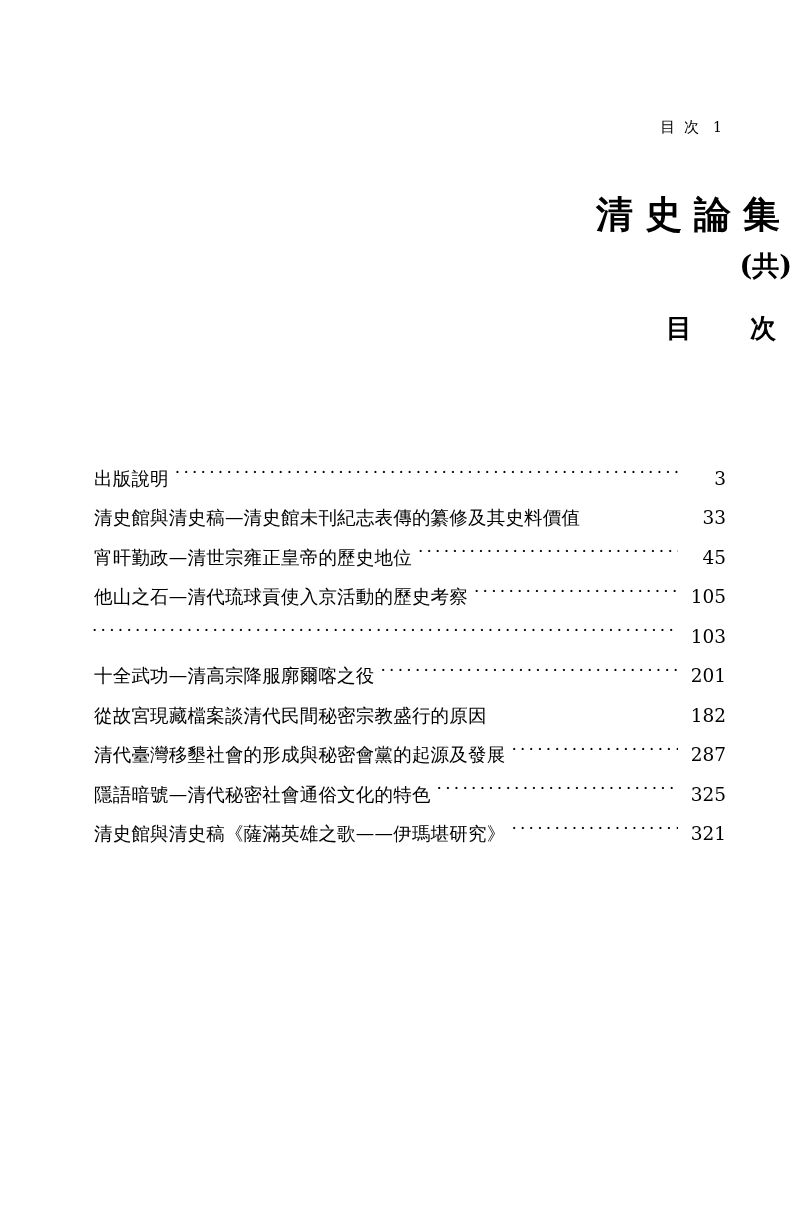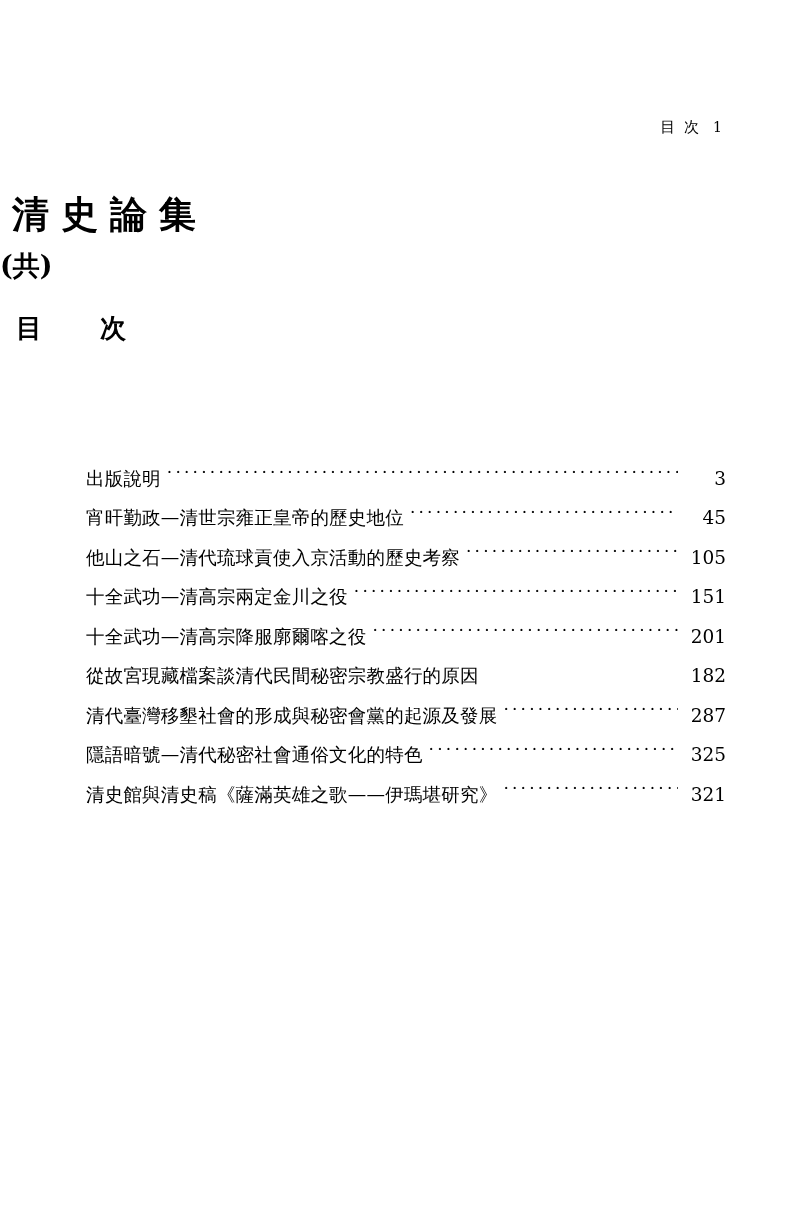--- a/index.html
+++ b/index.html
@@ -35,21 +35,21 @@
     margin-left: 12px;
     font-size: 14px;
   }
 
   
   .title-block {
     position: absolute;
     top: 192px;
     left: 0;
     right: 0;
-    text-align: left;
+    text-align: right;
   }
   .book-title {
     font-size: 37px;
     font-weight: bold;
     letter-spacing: 12px;
     text-indent: 12px;
     line-height: 1.2;
     font-family: "DejaVu Serif", "Liberation Serif", serif;
   }
   .volume-number {
@@ -77,20 +77,21 @@
     display: flex;
     align-items: baseline;
     font-size: 18.5px;
     line-height: 1.0;
     margin-bottom: 17.5px;
     white-space: nowrap;
   }
   .toc-label {
     flex: 0 0 auto;
     letter-spacing: 0.2px;
+    margin-left: 8px;
   }
   .toc-dots {
     flex: 1 1 auto;
     overflow: hidden;
     margin: 0 6px;
     position: relative;
     height: 1em;
   }
   .toc-dots::before {
     content: "·····································································································································································";
@@ -129,33 +130,37 @@
   </div>
 
   <div class="toc">
 
   <div class="toc-row">
         <span class="toc-label">出版說明</span>
         <span class="toc-dots"></span>
         <span class="toc-page">3</span>
       </div>
       <div class="toc-row">
+        <span class="toc-label">清史館與清史稿—清史館未刊紀志表傳的纂修及其史料價值</span>
+        <span class="toc-dots nodots"></span>
+        <span class="toc-page">33</span>
+      </div>
+      <div class="toc-row">
         <span class="toc-label">宵旰勤政—清世宗雍正皇帝的歷史地位</span>
         <span class="toc-dots"></span>
         <span class="toc-page">45</span>
       </div>
       <div class="toc-row">
         <span class="toc-label">他山之石—清代琉球貢使入京活動的歷史考察</span>
         <span class="toc-dots"></span>
         <span class="toc-page">105</span>
       </div>
       <div class="toc-row">
-        <span class="toc-label">十全武功—清高宗兩定金川之役</span>
         <span class="toc-dots"></span>
-        <span class="toc-page">151</span>
+        <span class="toc-page">103</span>
       </div>
       <div class="toc-row">
         <span class="toc-label">十全武功—清高宗降服廓爾喀之役</span>
         <span class="toc-dots"></span>
         <span class="toc-page">201</span>
       </div>
       <div class="toc-row">
         <span class="toc-label">從故宮現藏檔案談清代民間秘密宗教盛行的原因</span>
         <span class="toc-dots nodots"></span>
         <span class="toc-page">182</span>

